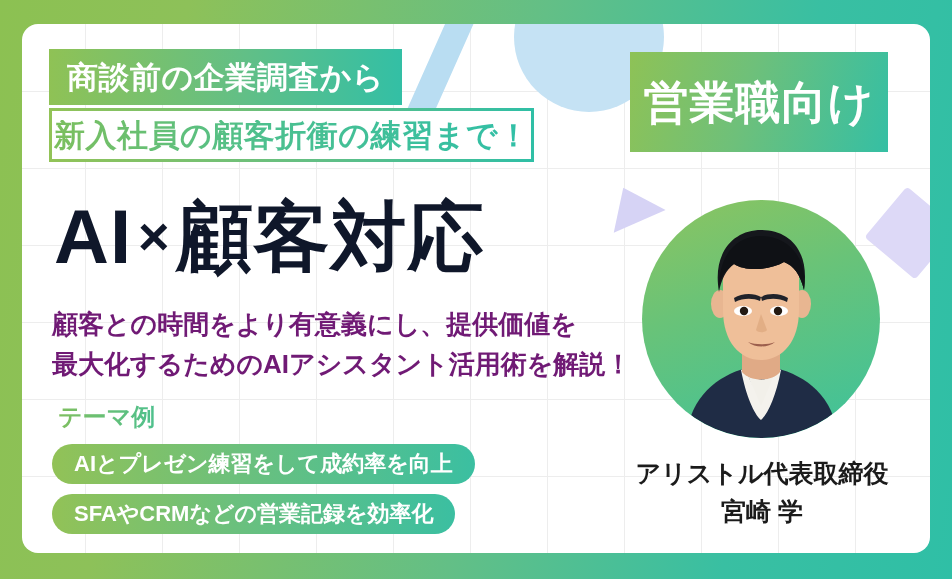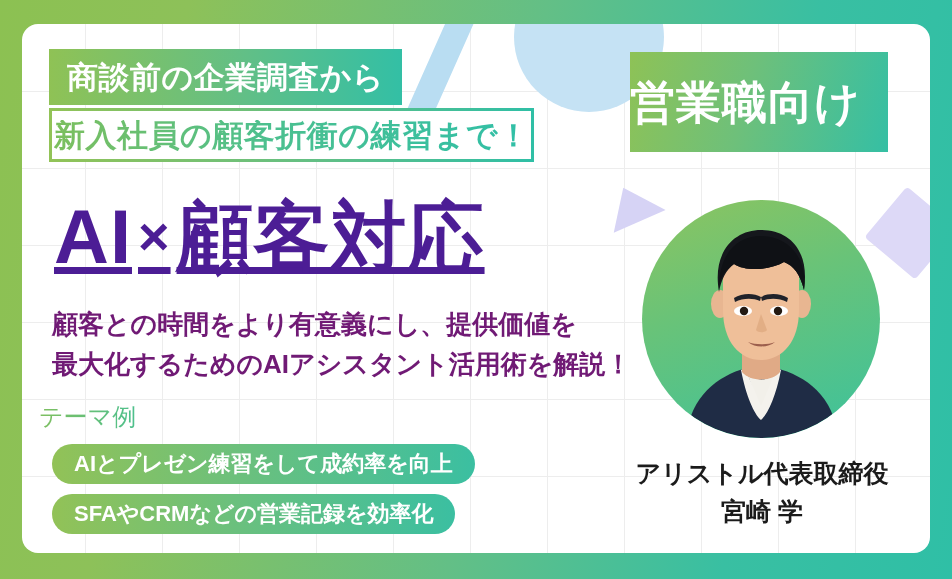--- a/index.html
+++ b/index.html
@@ -71,44 +71,44 @@
   }
   #tag-two .txt{
     font-size:31px; font-weight:900; letter-spacing:.5px;
     line-height:1; white-space:nowrap;
     background:linear-gradient(90deg,#7cbf5e 0%,#4cc08f 45%,#30bfa7 100%);
     -webkit-background-clip:text; background-clip:text; color:transparent;
   }
   
   #badge{
     position:absolute; left:608px; top:28px; width:258px; height:100px;
-    display:flex; align-items:center; justify-content:flex-start;
+    display:flex; align-items:center; justify-content:center;
     background:linear-gradient(105deg,#8ec256 0%,#6ec07a 45%,#35bfa4 100%);
   }
   #badge .txt{
     color:#ffffff; font-size:45px; font-weight:900; letter-spacing:1px;
     line-height:1; white-space:nowrap;
   }
   
   #headline{
     position:absolute; left:32px; top:175px;
-    font-size:76px; font-weight:900; color:#4c1d95;
-    letter-spacing:1px; line-height:1; white-space:nowrap;text-decoration:underline;
+    font-size:76px; font-weight:900; color:#0f172a;
+    letter-spacing:1px; line-height:1; white-space:nowrap;
   }
   #headline .x{ font-size:54px; margin:0 6px; vertical-align:8px; }
   
   #subtitle{
     position:absolute; left:30px; top:281px;
     font-size:26px; font-weight:700; color:#701a75;
     line-height:1.52; white-space:nowrap;
   }
   
   #theme-label{
-    position:absolute; left:17px; top:381px;
-    font-size:24px; font-weight:400; line-height:1;
+    position:absolute; left:36px; top:381px;
+    font-size:24px; font-weight:700; line-height:1;
     background:linear-gradient(90deg,#7fbf60 0%,#4ec08d 100%);
     -webkit-background-clip:text; background-clip:text; color:transparent;
   }
   .pill{
     position:absolute; left:30px; height:40px;
     display:flex; align-items:center; padding:16px 22px;
     border-radius:20px;
     background:linear-gradient(90deg,#92c257 0%,#6bc07d 45%,#3bbfa1 100%);
   }
   #pill-0{ top:420px; }

